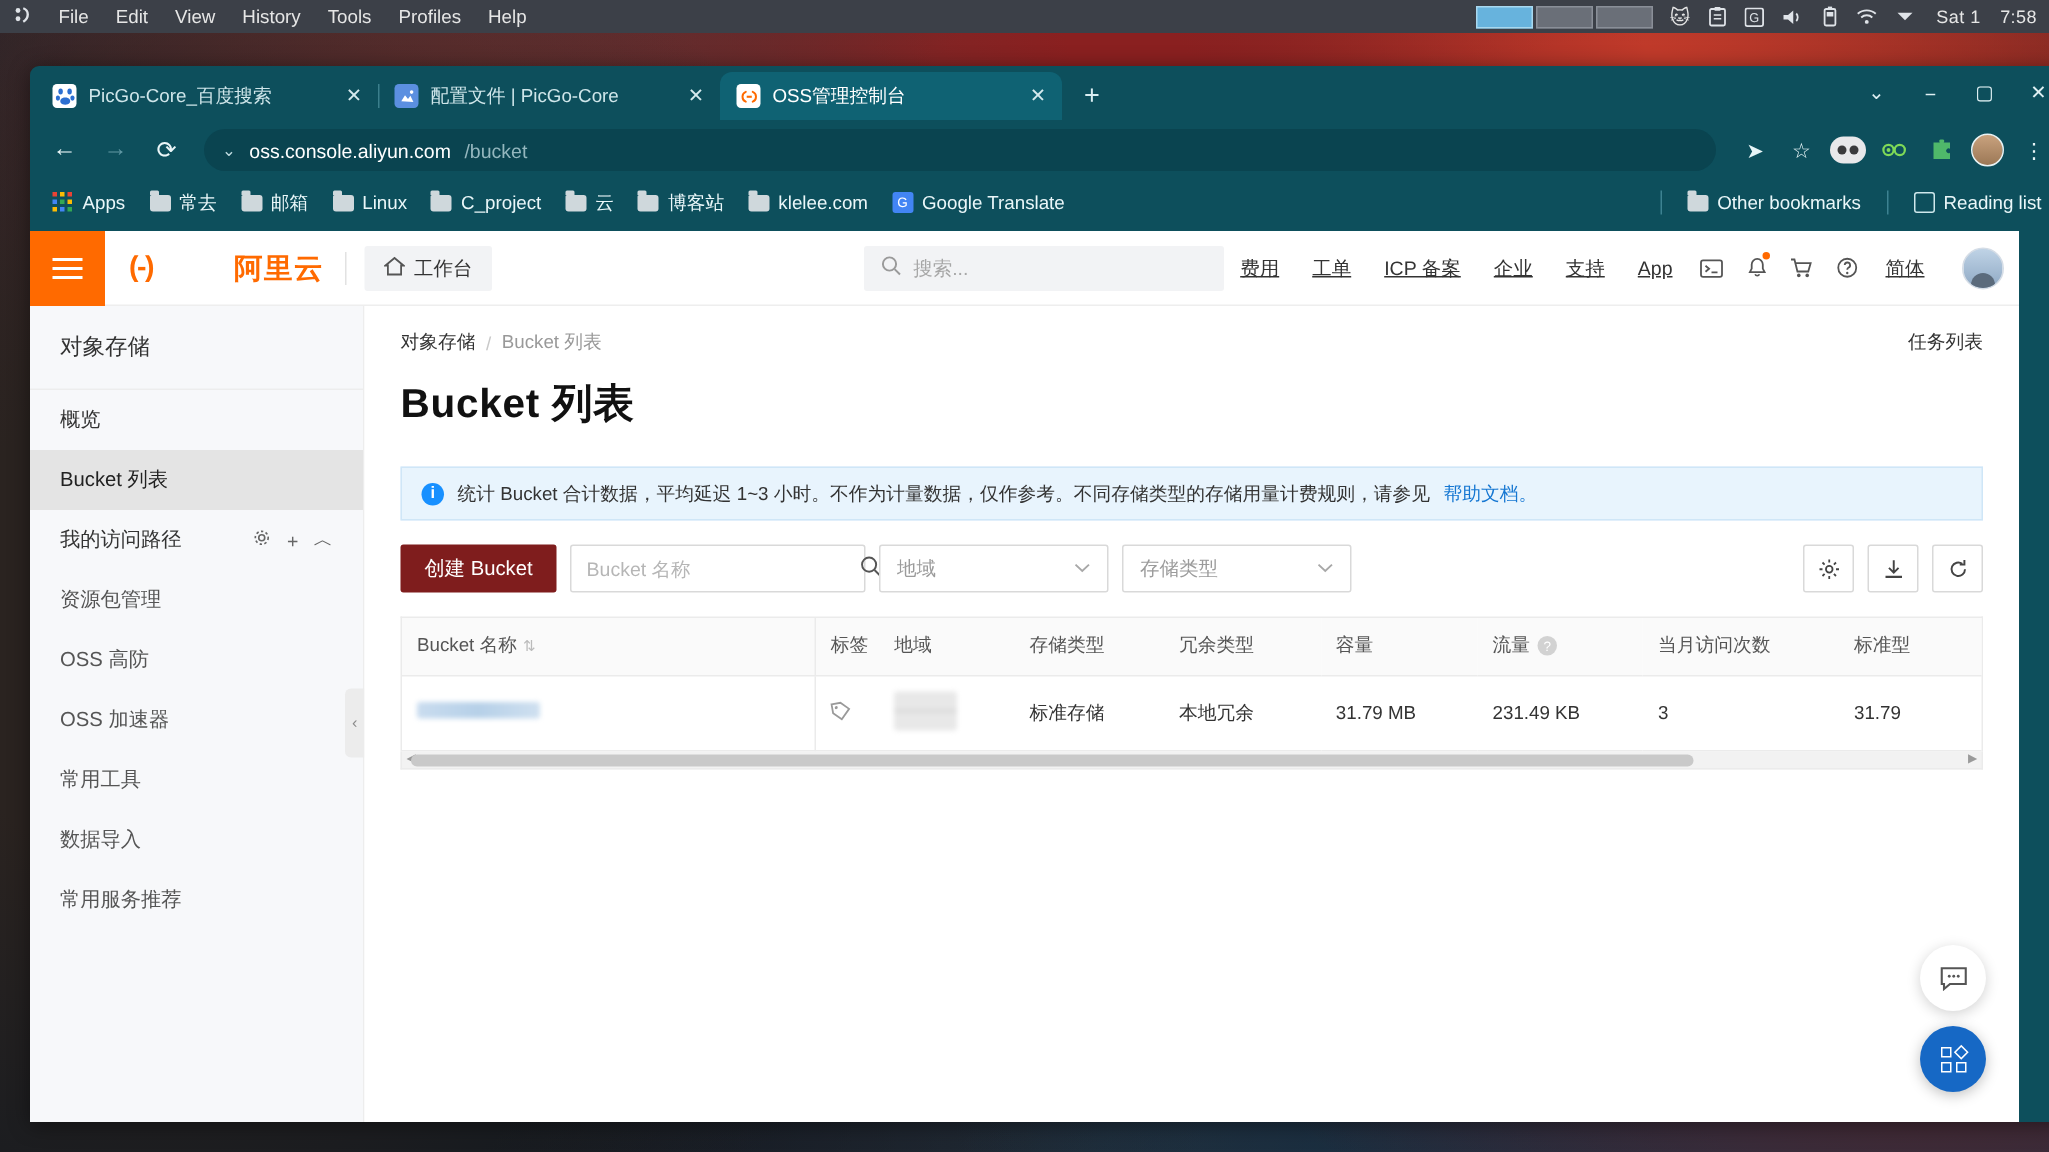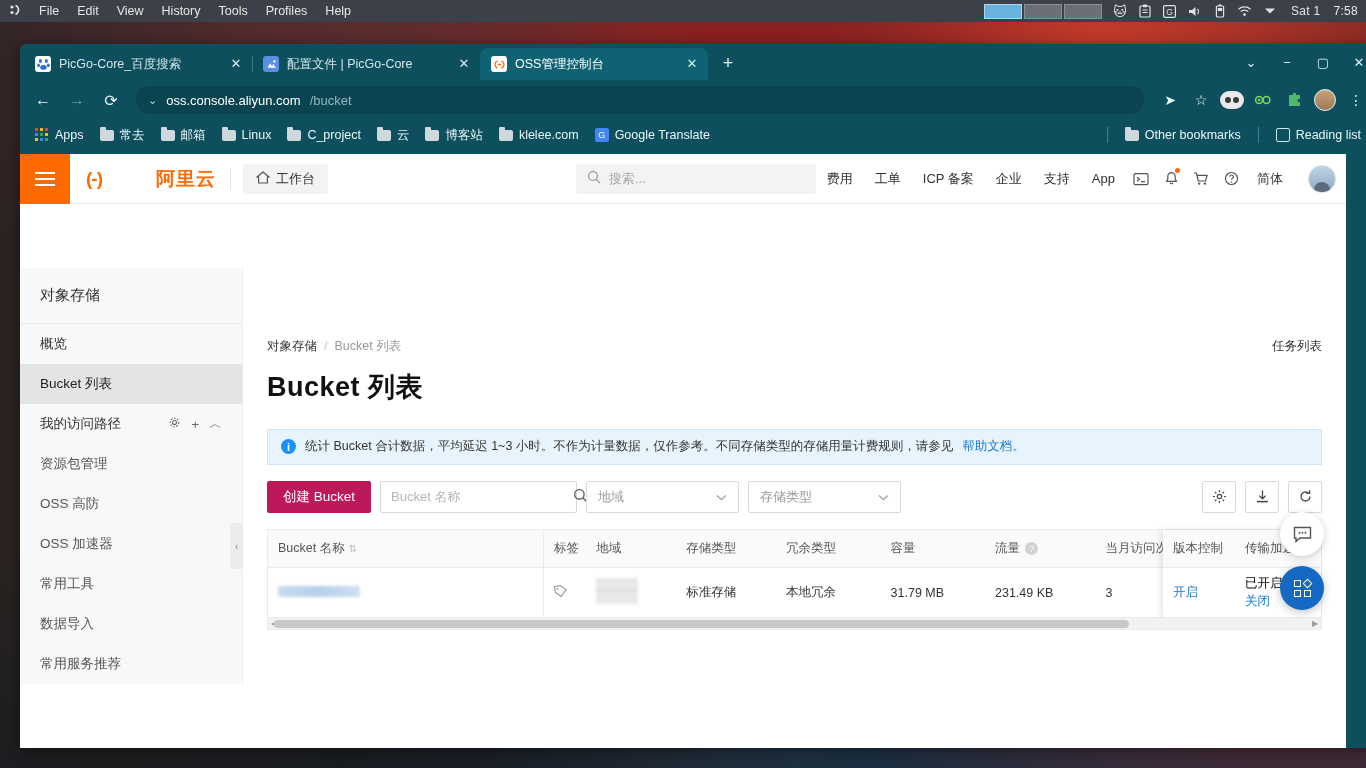--- a/index.html
+++ b/index.html
@@ -114,31 +114,31 @@
   .ali-logo { display: flex; align-items: center; gap: 6px; padding: 0 14px 0 16px; flex: none; }
   .logo-mark { color: #ff6a00; font-size: 19px; font-weight: bold; letter-spacing: -1px; }
   .logo-cn { color: #ff6a00; font-size: 19px; font-weight: bold; letter-spacing: 1px; margin-left: 48px; }
   .hdr-sep { width: 1px; height: 22px; background: #e2e2e2; flex: none; }
   .workbench { display: flex; align-items: center; gap: 6px; background: #f2f3f5; color: #333;
     height: 30px; padding: 0 13px; margin-left: 12px; font-size: 13px; border-radius: 2px; flex: none; }
   .ali-header .gap { flex: 1; }
   .ali-search { width: 240px; height: 30px; background: #f2f3f5; border-radius: 2px;
     display: flex; align-items: center; gap: 8px; padding: 0 11px; color: #a7a7a7; font-size: 13px; flex: none; }
   .hdr-nav { display: flex; align-items: center; gap: 0; padding-right: 6px; }
-  .hdr-nav .hn { padding: 0 11px; color: #333; font-size: 13px; white-space: nowrap; }
+  .hdr-nav .hn { padding: 0 11px; color: #333; font-size: 13px; white-space: nowrap; text-decoration: underline; }
   .hdr-nav .hico { width: 30px; height: 32px; display: flex; align-items: center; justify-content: center;
     color: #555; font-size: 15px; position: relative; }
   .dot { position: absolute; top: 5px; right: 6px; width: 5px; height: 5px; border-radius: 50%; background: #ff6a00; }
   .hdr-avatar { width: 28px; height: 28px; border-radius: 50%; margin: 0 10px 0 8px;
     background: linear-gradient(#bfd3e6,#8fa9c4); border: 1px solid #d5dde6; flex: none;
     display: flex; align-items: flex-end; justify-content: center; overflow: hidden; }
   .hdr-avatar b { display: block; width: 16px; height: 10px; border-radius: 8px 8px 0 0; background: #5b6b7c; }
 
   
-  .body-split { display: flex; height: 544px; align-items: center; }
+  .body-split { display: flex; height: 544px; }
   .sidebar { width: 223px; background: #f7f8fa; border-right: 1px solid #ededed; flex: none; position: relative; }
   .sb-title { height: 56px; display: flex; align-items: center; padding: 0 20px;
     font-size: 15px; color: #333; border-bottom: 1px solid #ededed; }
   .sb-item { height: 40px; display: flex; align-items: center; padding: 0 20px;
     font-size: 13.5px; color: #333; }
   .sb-item.active { background: #e4e4e4; color: #222; }
   .sb-item.sub { color: #555; }
   .sb-item.withicons { justify-content: space-between; }
   .sb-icons { display: flex; align-items: center; gap: 10px; color: #666; font-size: 13px; }
   .sb-collapse { position: absolute; right: -1px; top: 255px; width: 13px; height: 46px;
@@ -153,21 +153,21 @@
   .crumbs .tasklist { color: #333; }
   .ptitle { padding: 14px 24px 0 24px; font-size: 27px; font-weight: bold; color: #111; letter-spacing: .5px; }
 
   .notice { margin: 24px 24px 0 24px; background: #e8f4fd; border: 1px solid #cfe6f7;
     height: 36px; display: flex; align-items: center; gap: 9px; padding: 0 13px; font-size: 12.5px; color: #333; }
   .notice .ico { width: 15px; height: 15px; border-radius: 50%; background: #1890ff; color: #fff;
     font-size: 11px; font-weight: bold; display: flex; align-items: center; justify-content: center; flex: none; }
   .notice a { color: #1677d2; text-decoration: none; }
 
   .toolbar { margin: 16px 24px 0 24px; display: flex; align-items: center; gap: 9px; }
-  .btn-primary { background: #be185d; color: #fff; height: 32px; padding: 0 16px;
+  .btn-primary { background: #7f1d1d; color: #fff; height: 32px; padding: 0 16px;
     display: flex; align-items: center; font-size: 13.5px; border-radius: 2px; flex: none; }
   .tb-search { width: 197px; height: 32px; border: 1px solid #d9d9d9; border-radius: 2px; background: #fff;
     display: flex; align-items: center; padding: 0 10px; gap: 6px; flex: none; }
   .tb-search input { border: 0; outline: 0; flex: 1; font-size: 13px; color: #333;
     font-family: inherit; background: transparent; }
   .tb-search input::placeholder { color: #b6b6b6; }
   .tb-select { width: 153px; height: 32px; border: 1px solid #d9d9d9; border-radius: 2px; background: #fff;
     display: flex; align-items: center; justify-content: space-between; padding: 0 11px;
     font-size: 13px; color: #9b9b9b; flex: none; }
   .tb-select .cv { color: #a8a8a8; font-size: 11px; }
@@ -668,47 +668,20 @@
                 <td>标准存储</td>
                 <td>本地冗余</td>
                 <td>31.79 MB</td>
                 <td>231.49 KB</td>
                 <td>3</td>
                 <td>31.79</td>
               </tr>
             </tbody>
           </table>
 
-          <div class="frozen">
-            <table>
-              <colgroup>
-                  <col style="width:72px">
-                  <col style="width:86px">
-                </colgroup>
-              <thead>
-                <tr>
-                  <th>版本控制</th>
-                  <th>传输加速</th>
-                </tr>
-              </thead>
-              <tbody>
-                <tr>
-                  <td>
-                    <a class="lnk" href="#">开启</a>
-                  </td>
-                  <td>
-                    <span class="stack">
-                      <span>已开启</span>
-                      <a class="lnk" href="#">关闭</a>
-                    </span>
-                  </td>
-                </tr>
-              </tbody>
-            </table>
-          </div>
         </div>
 
         <div class="hscroll">
           <div class="arrow" style="left:0">◀</div>
           <div class="thumb"></div>
           <div class="arrow" style="right:0">▶</div>
         </div>
 
         <div class="fab-chat">
           <svg width="19" height="17" viewBox="0 0 19 17">

